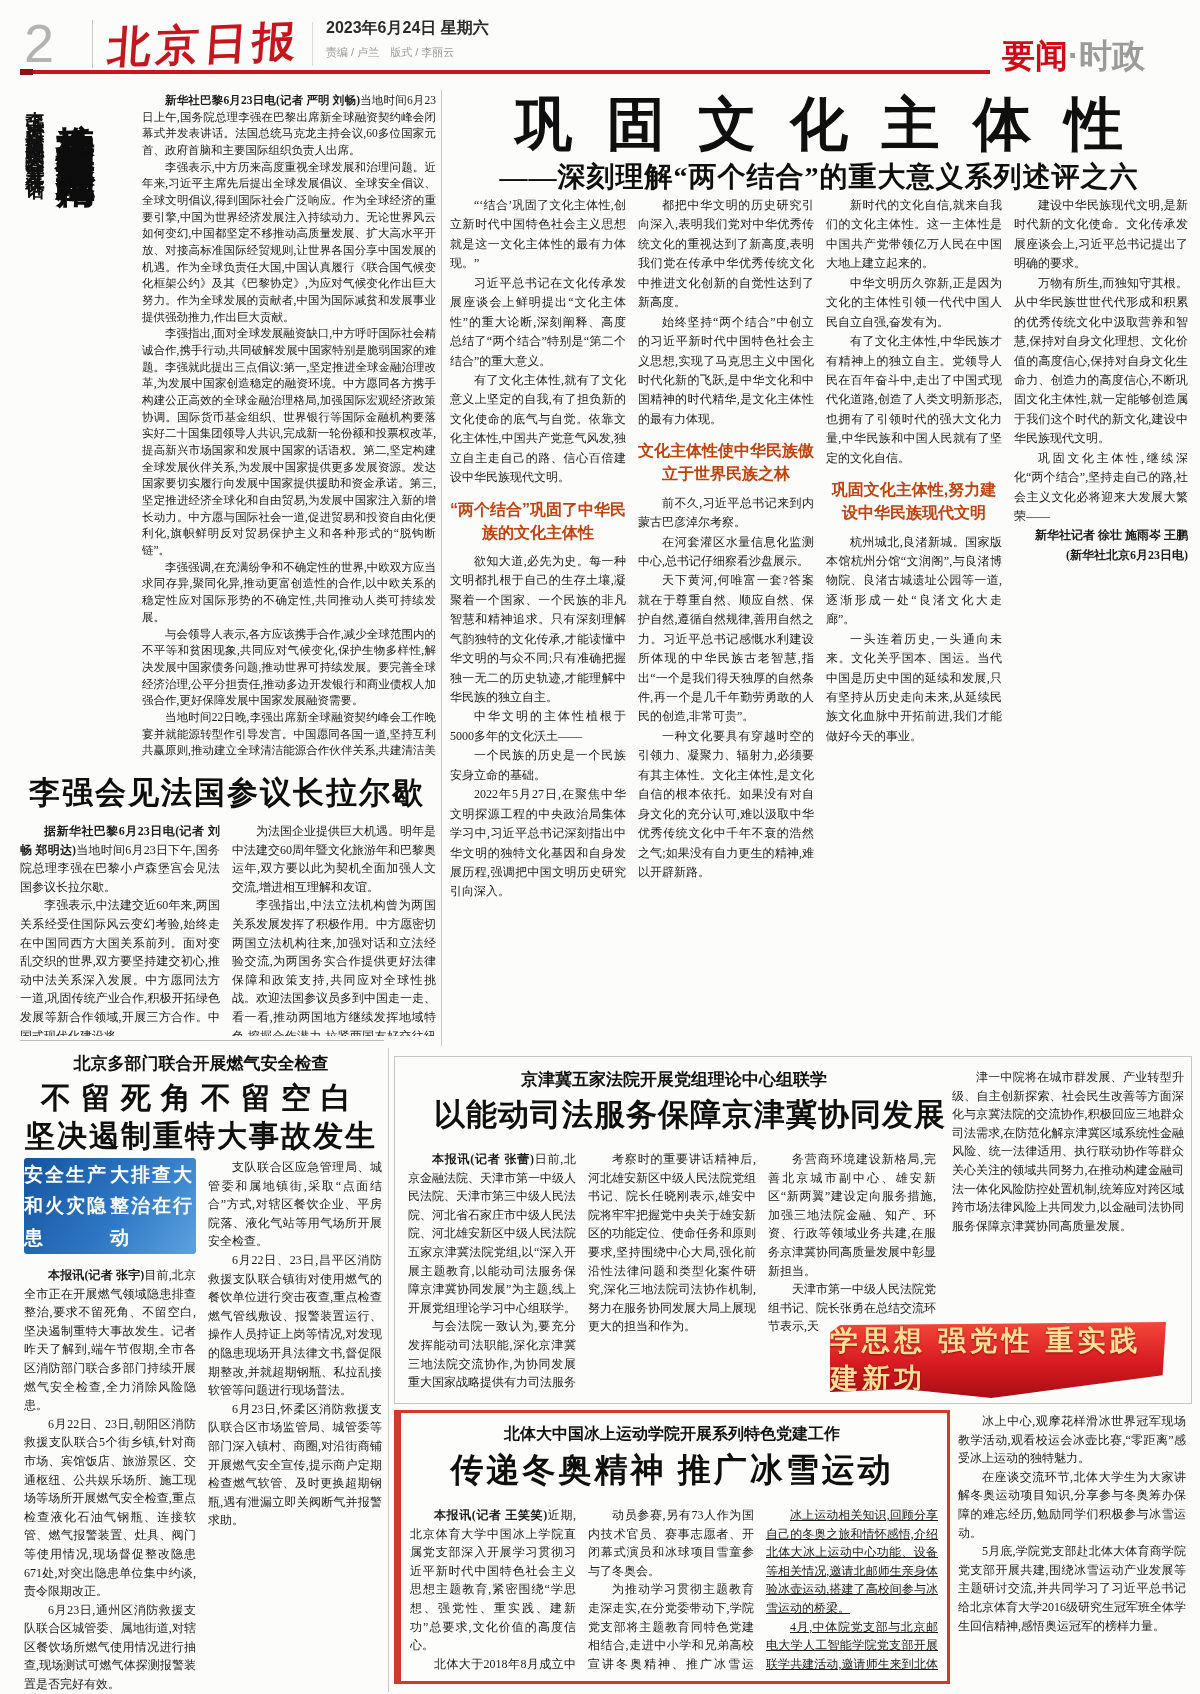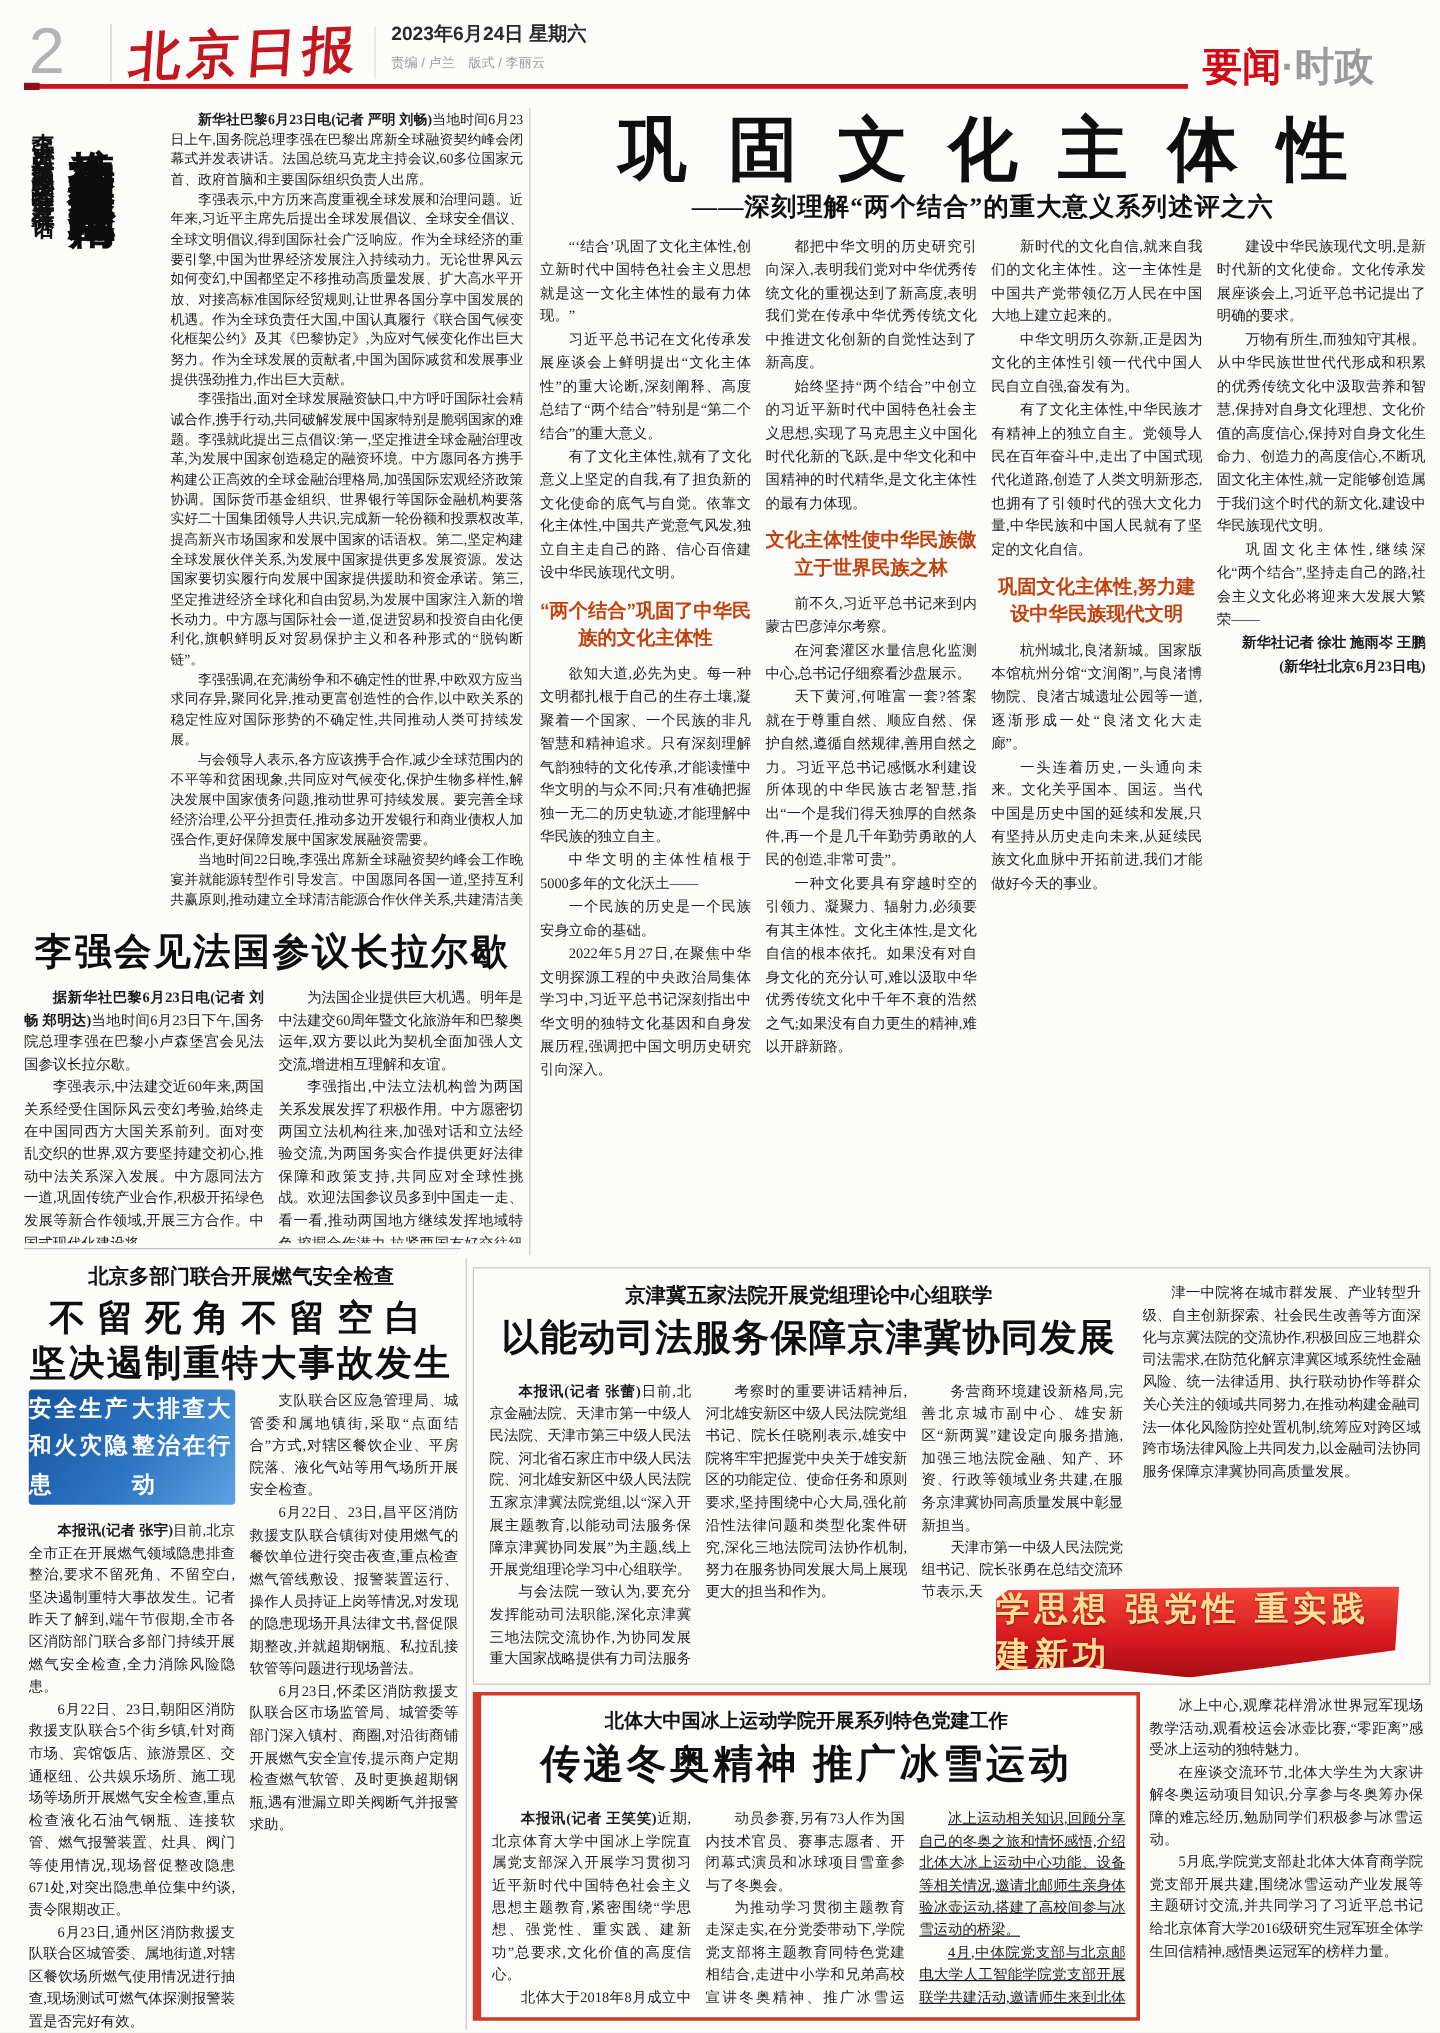--- a/index.html
+++ b/index.html
@@ -38,21 +38,21 @@
   .vh-kicker { font-size:19px; font-weight:800; letter-spacing:4px; margin-top:4px; color:#111;
                font-family:"Liberation Sans",sans-serif; }
 
   
   .fz-a { font-size:11.5px; line-height:1.45; }
   .fz-b { font-size:12px;   line-height:1.62; }
   .fz-c { font-size:12px;   line-height:1.55; }
 
   
   .cul-head { font-size:58px; letter-spacing:0.58em; text-indent:0.58em; }
-  .cul-sub  { font-size:21px; font-weight:800; letter-spacing:1px; }
+  .cul-sub  { font-size:28px; font-weight:800; letter-spacing:1px; }
 
   
   .blue-badge { background:linear-gradient(125deg,#15549f 0%,#2e77c4 55%,#5ba3df 100%);
     color:#fff; font-family:"Liberation Sans",sans-serif; font-weight:900; font-size:19px;
     display:flex; flex-direction:row; align-items:center; justify-content:center;
     line-height:1.65; letter-spacing:2px; border-radius:3px; }
 
   
   .courts-box { border:1px solid #c6c6c6; background:#fcfcfa; }
   .red-banner { background:linear-gradient(180deg,#f4473a 0%,#d71a20 55%,#a80d14 100%);
@@ -186,21 +186,21 @@
   <div>
       <p>支队联合区应急管理局、城管委和属地镇街,采取“点面结合”方式,对辖区餐饮企业、平房院落、液化气站等用气场所开展安全检查。</p>
       <p>6月22日、23日,昌平区消防救援支队联合镇街对使用燃气的餐饮单位进行突击夜查,重点检查燃气管线敷设、报警装置运行、操作人员持证上岗等情况,对发现的隐患现场开具法律文书,督促限期整改,并就超期钢瓶、私拉乱接软管等问题进行现场普法。</p>
       <p>6月23日,怀柔区消防救援支队联合区市场监管局、城管委等部门深入镇村、商圈,对沿街商铺开展燃气安全宣传,提示商户定期检查燃气软管、及时更换超期钢瓶,遇有泄漏立即关阀断气并报警求助。</p>
     </div>
 </div>
 <div class="rule-v" style="left:388px; top:1048px; height:644px;"></div>
 
 <div class="abs courts-box" style="left:394px; top:1056px; width:798px; height:348px;"></div>
 <div class="abs kicker" style="left:404px; top:1068px; width:540px; font-size:17px;">京津冀五家法院开展党组理论中心组联学</div>
-<div class="abs headline" style="left:404px; top:1094px; width:540px; font-size:31px; letter-spacing:1px;">以能动司法服务保障京津冀协同发展</div>
+<div class="abs headline" style="left:420px; top:1094px; width:540px; font-size:31px; letter-spacing:1px;">以能动司法服务保障京津冀协同发展</div>
 <div class="abs bodycol fz-c" style="left:408px; top:1150px; width:168px; height:244px;">
   <p><b>本报讯(记者 张蕾)</b><span>日前,北京金融法院、天津市第一中级人民法院、天津市第三中级人民法院、河北省石家庄市中级人民法院、河北雄安新区中级人民法院五家京津冀法院党组,以“深入开展主题教育,以能动司法服务保障京津冀协同发展”为主题,线上开展党组理论学习中心组联学。</span></p>
   <div>
       <p>与会法院一致认为,要充分发挥能动司法职能,深化京津冀三地法院交流协作,为协同发展重大国家战略提供有力司法服务和保障。</p>
     </div>
 </div>
 <div class="abs bodycol fz-c" style="left:588px; top:1150px; width:168px; height:244px;">
   <div>
       <p>考察时的重要讲话精神后,河北雄安新区中级人民法院党组书记、院长任晓刚表示,雄安中院将牢牢把握党中央关于雄安新区的功能定位、使命任务和原则要求,坚持围绕中心大局,强化前沿性法律问题和类型化案件研究,深化三地法院司法协作机制,努力在服务协同发展大局上展现更大的担当和作为。</p>
     </div>

